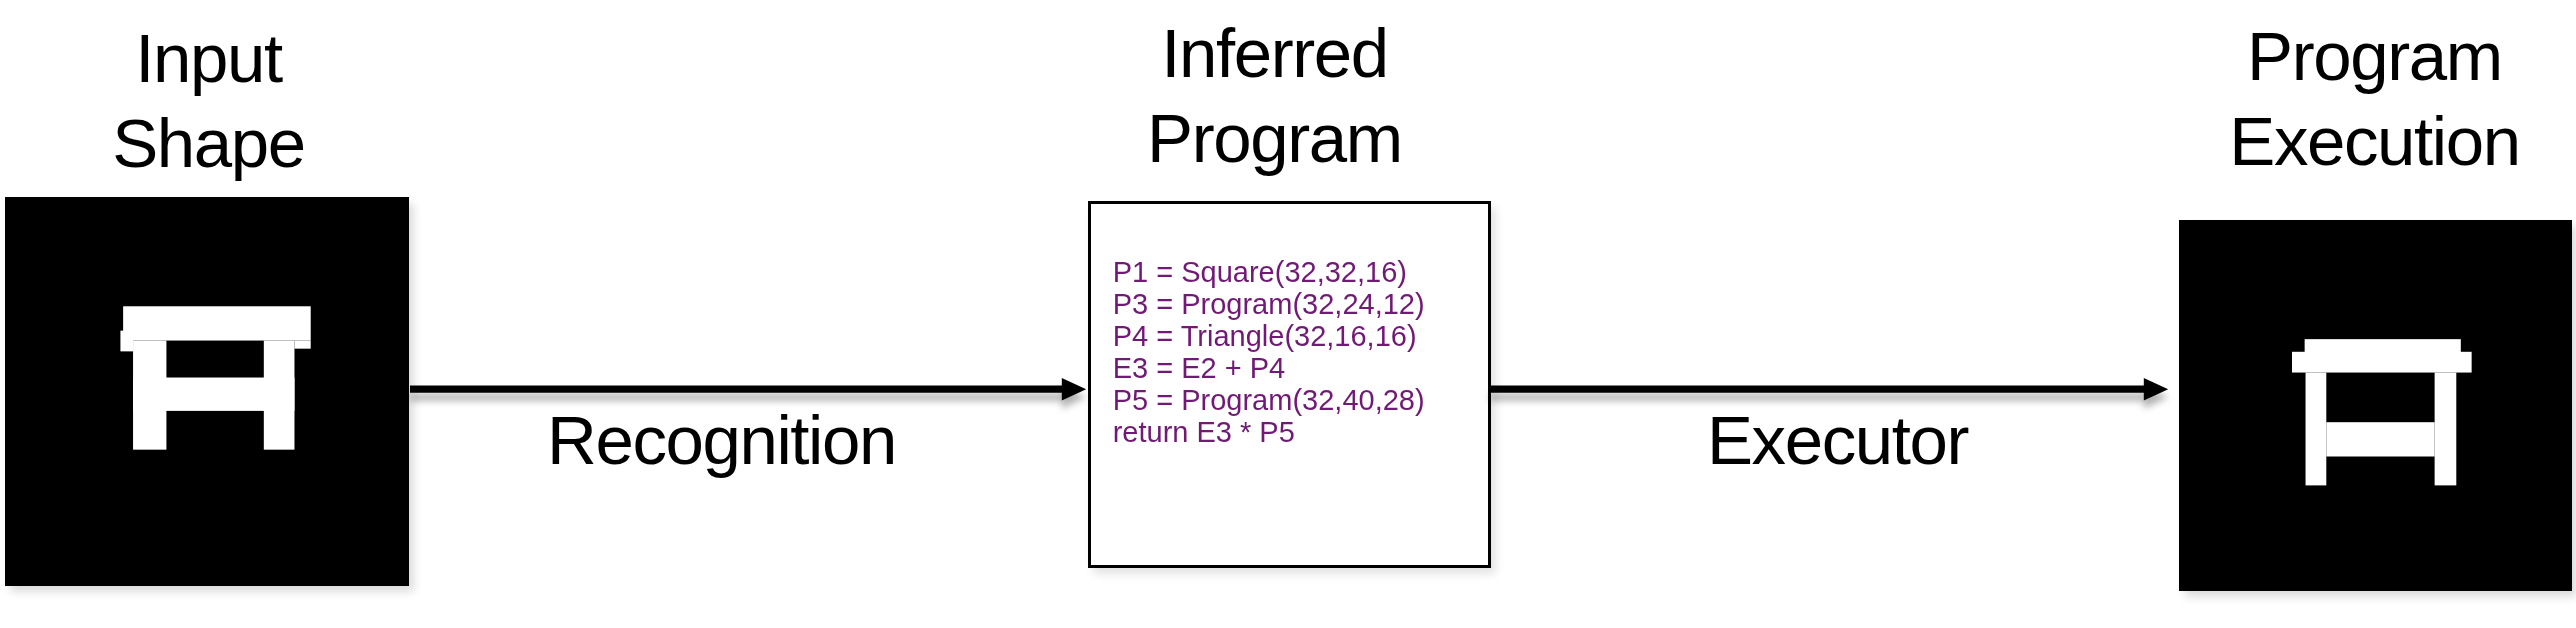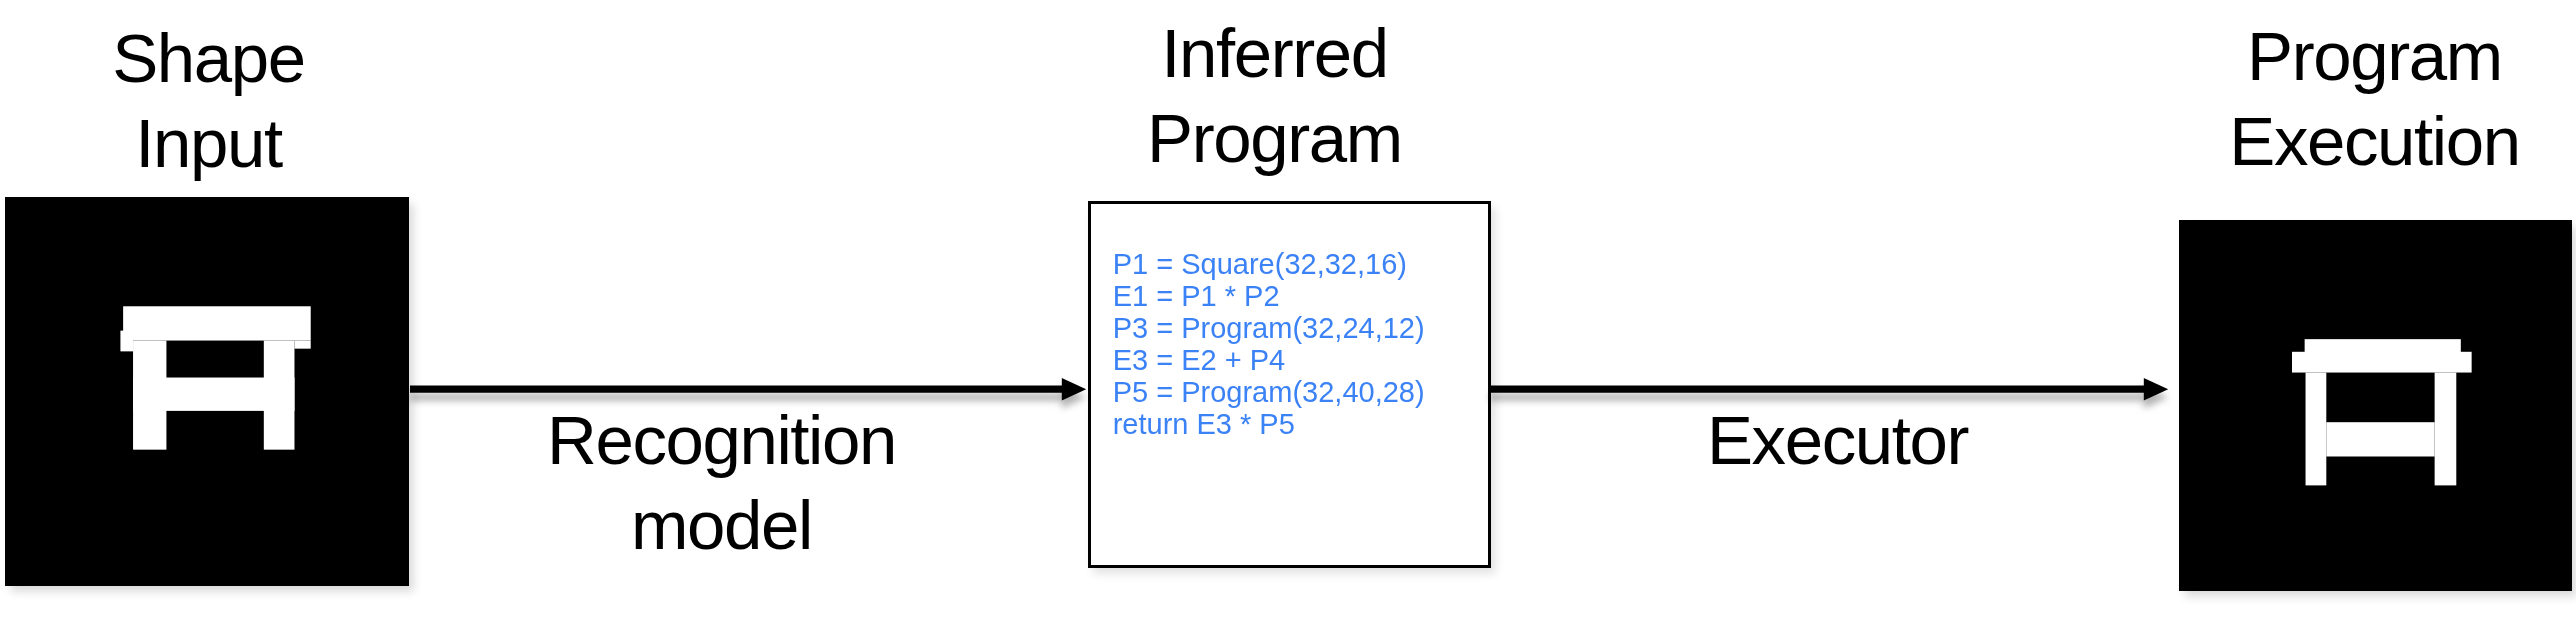--- a/index.html
+++ b/index.html
@@ -30,39 +30,39 @@
     position:absolute;
     left:1088px;top:201px;
     width:403px;height:367px;
     box-sizing:border-box;
     border:3.6px solid #000;
     background:#fff;
     box-shadow:4.5px 6.3px 9px rgba(0,0,0,0.12);
   }
   #program-code{
     position:absolute;
-    left:21.7px;top:44px;
+    left:21.7px;top:52px;
     font-size:29px;
     line-height:32px;
     white-space:pre;
-    color:#3b82f6;
+    color:#701a75;
   }
   .arrow{
     position:absolute;
     filter:drop-shadow(0.9px 8.1px 3.6px rgba(0,0,0,0.30));
   }
 </style>
 </head>
 <body>
 
 <div id="canvas">
 
   <div class="caption" style="left:28px;top:16.2px;width:361px;">
+    <div>Input</div>
     <div>Shape</div>
-    <div>Input</div>
   </div>
 
   <div class="shape-square" style="left:5.4px;top:197px;width:404px;height:389px;">
     <svg width="404" height="389" viewBox="0 0 448 431">
       <g fill="#ffffff">
         <rect x="131" y="121" width="208" height="38"></rect>
         <rect x="128" y="148" width="14" height="23"></rect>
         <rect x="321" y="159" width="18" height="9"></rect>
         <rect x="142" y="159" width="37" height="121"></rect>
         <rect x="287" y="159" width="34" height="121"></rect>
@@ -71,30 +71,29 @@
     </svg>
   </div>
 
   <svg class="arrow" style="left:410px;top:377px;" width="678" height="24.4" viewBox="0 0 751 27">
     <line x1="0" y1="13.5" x2="725" y2="13.5" stroke="#000" stroke-width="8"></line>
     <polygon points="722,1 722,26 749,13.5" fill="#000"></polygon>
   </svg>
 
   <div class="caption" style="left:496px;top:398px;width:451px;">
     <div>Recognition</div>
-    <div>model</div>
   </div>
 
   <div class="caption" style="left:1049px;top:11px;width:451px;">
     <div>Inferred</div>
     <div>Program</div>
   </div>
 
   <div id="program-box">
-    <div id="program-code"><div>P1 = Square(32,32,16)</div><div>E1 = P1 * P2</div><div>P3 = Program(32,24,12)</div><div>E3 = E2 + P4</div><div>P5 = Program(32,40,28)</div><div>return E3 * P5</div></div>
+    <div id="program-code"><div>P1 = Square(32,32,16)</div><div>P3 = Program(32,24,12)</div><div>P4 = Triangle(32,16,16)</div><div>E3 = E2 + P4</div><div>P5 = Program(32,40,28)</div><div>return E3 * P5</div></div>
   </div>
 
   <svg class="arrow" style="left:1490px;top:377px;" width="680" height="24.4" viewBox="0 0 753 27">
     <line x1="0" y1="13.5" x2="727" y2="13.5" stroke="#000" stroke-width="8"></line>
     <polygon points="724,1 724,26 751,13.5" fill="#000"></polygon>
   </svg>
 
   <div class="caption" style="left:1612px;top:398px;width:451px;">
     <div>Executor</div>
   </div>

